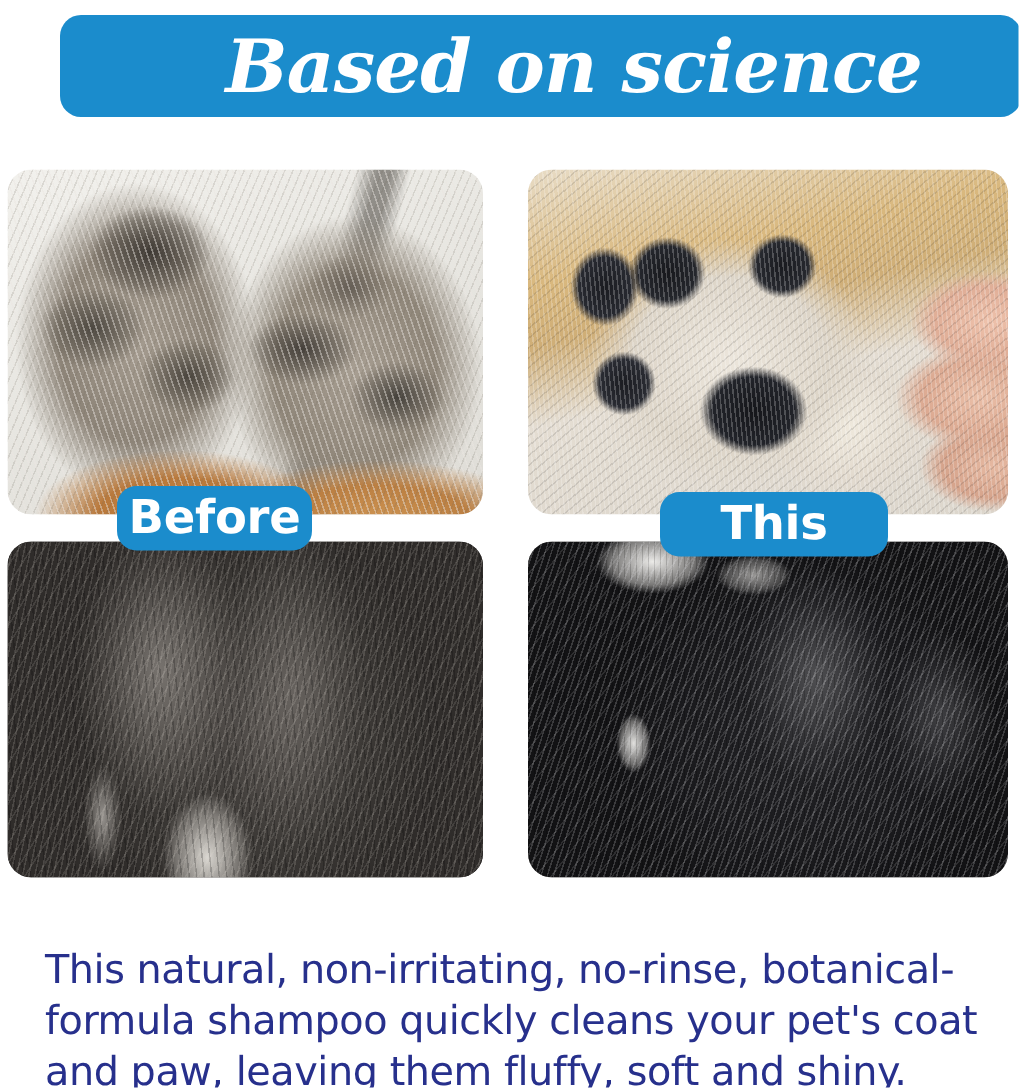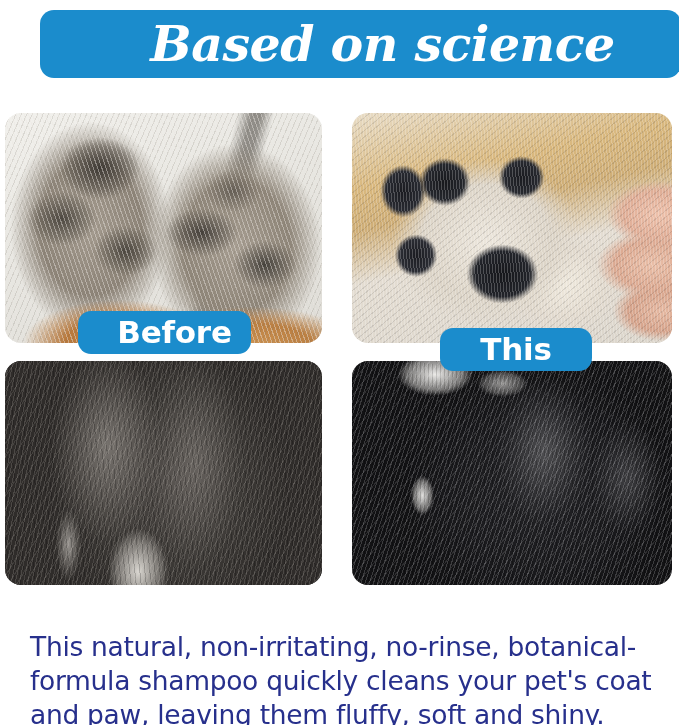--- a/index.html
+++ b/index.html
@@ -182,21 +182,21 @@
     justify-content: center;
     color: #ffffff;
     font-family: "DejaVu Sans", sans-serif;
     font-weight: bold;
     font-size: 31px;
     letter-spacing: -0.2px;
     line-height: 1;
     white-space: nowrap;
     z-index: 5;
   }
-  .badge-before { left: 78px;  top: 311px; width: 153px; height: 43px; padding-left: 20px; }
+  .badge-before { left: 78px;  top: 324px; width: 130px; height: 43px; }
   .badge-after  { left: 440px; top: 328px; width: 152px; height: 43px; }
 
   
   .description {
     position: absolute;
     left: 30px;
     top: 603px;
     width: 625px;
     color: #27308c;
     font-family: "DejaVu Sans", sans-serif;

